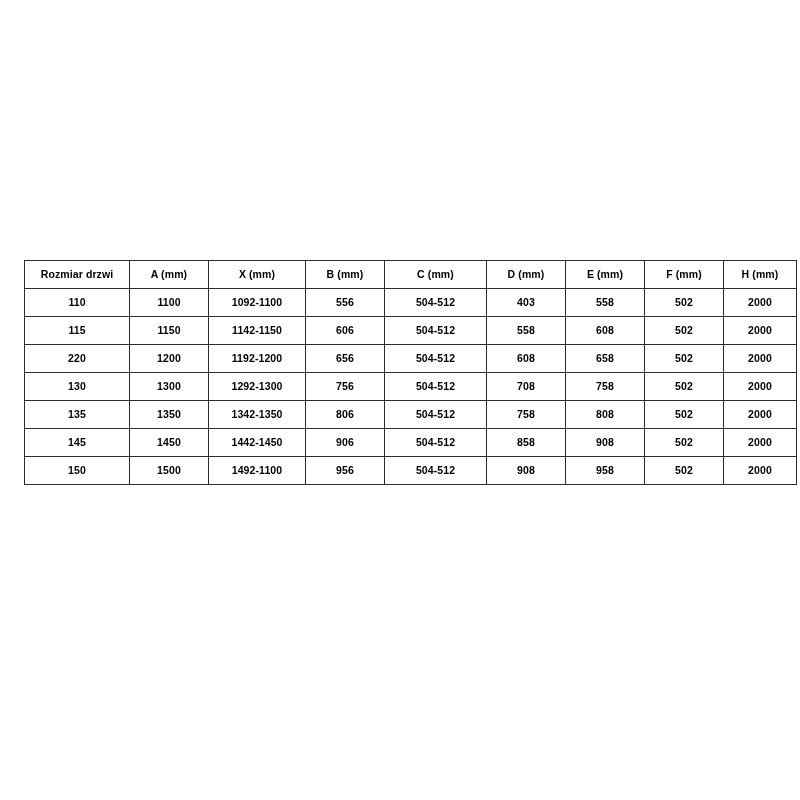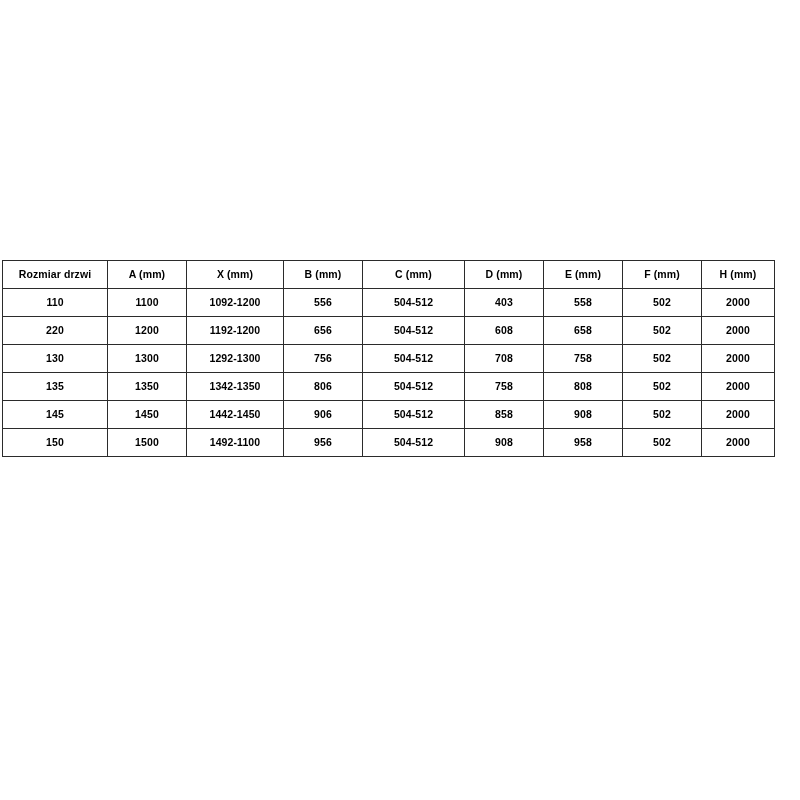--- a/index.html
+++ b/index.html
@@ -10,21 +10,21 @@
   body {
     width: 800px;
     height: 800px;
     font-family: "Liberation Sans", sans-serif;
     color: #000000;
     position: relative;
     overflow: hidden;
   }
   #table-wrap {
     position: absolute;
-    left: 2px;
+    left: 24px;
     top: 260px;
     width: 772px;
   }
   table.spec-table {
     border-collapse: collapse;
     width: 772px;
     table-layout: fixed;
   }
   table.spec-table th,
   table.spec-table td {
@@ -79,25 +79,36 @@
         <th>D (mm)</th>
         <th>E (mm)</th>
         <th>F (mm)</th>
         <th>H (mm)</th>
       </tr>
     </thead>
     <tbody>
       <tr>
         <td>110</td>
         <td>1100</td>
-        <td>1092-1200</td>
+        <td>1092-1100</td>
         <td>556</td>
         <td>504-512</td>
         <td>403</td>
         <td>558</td>
+        <td>502</td>
+        <td>2000</td>
+      </tr>
+      <tr>
+        <td>115</td>
+        <td>1150</td>
+        <td>1142-1150</td>
+        <td>606</td>
+        <td>504-512</td>
+        <td>558</td>
+        <td>608</td>
         <td>502</td>
         <td>2000</td>
       </tr>
       <tr>
         <td>220</td>
         <td>1200</td>
         <td>1192-1200</td>
         <td>656</td>
         <td>504-512</td>
         <td>608</td>

